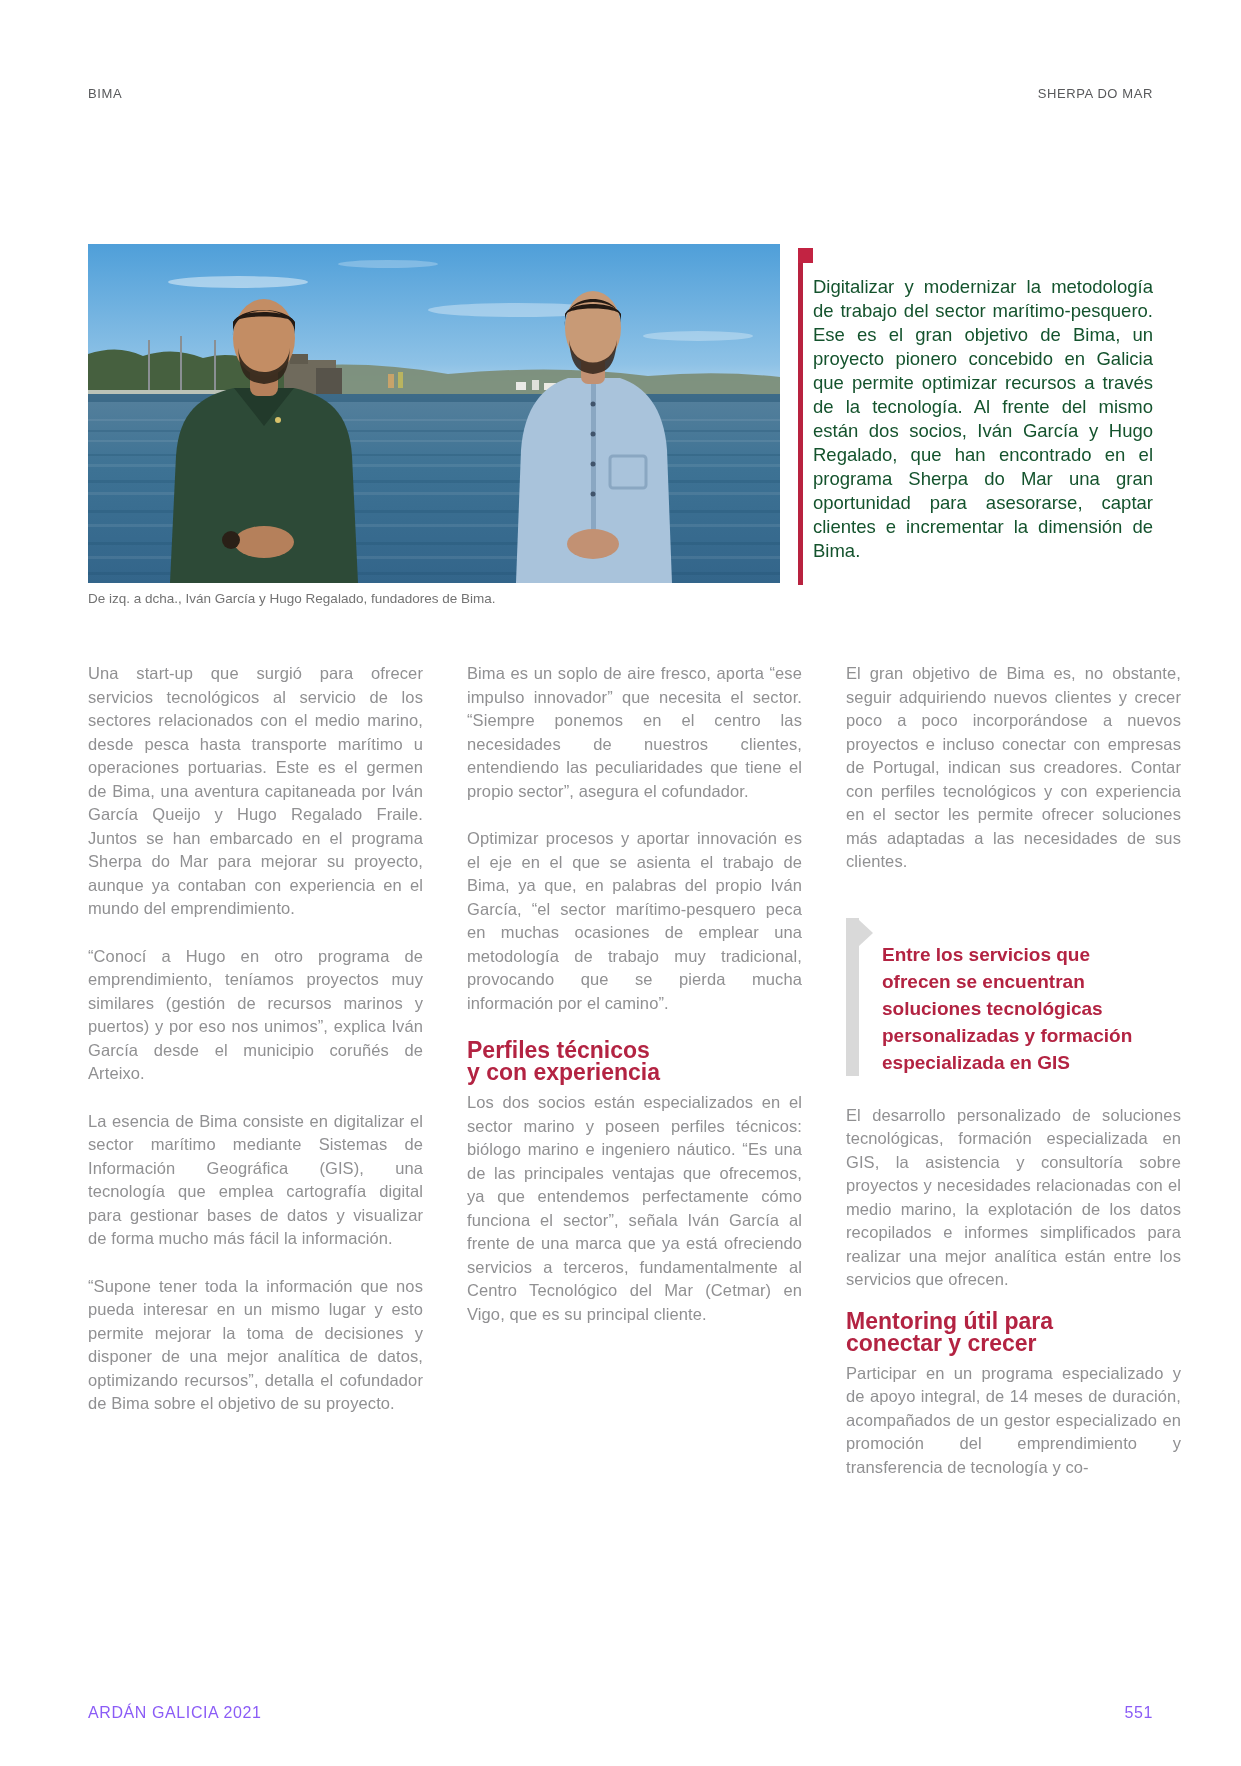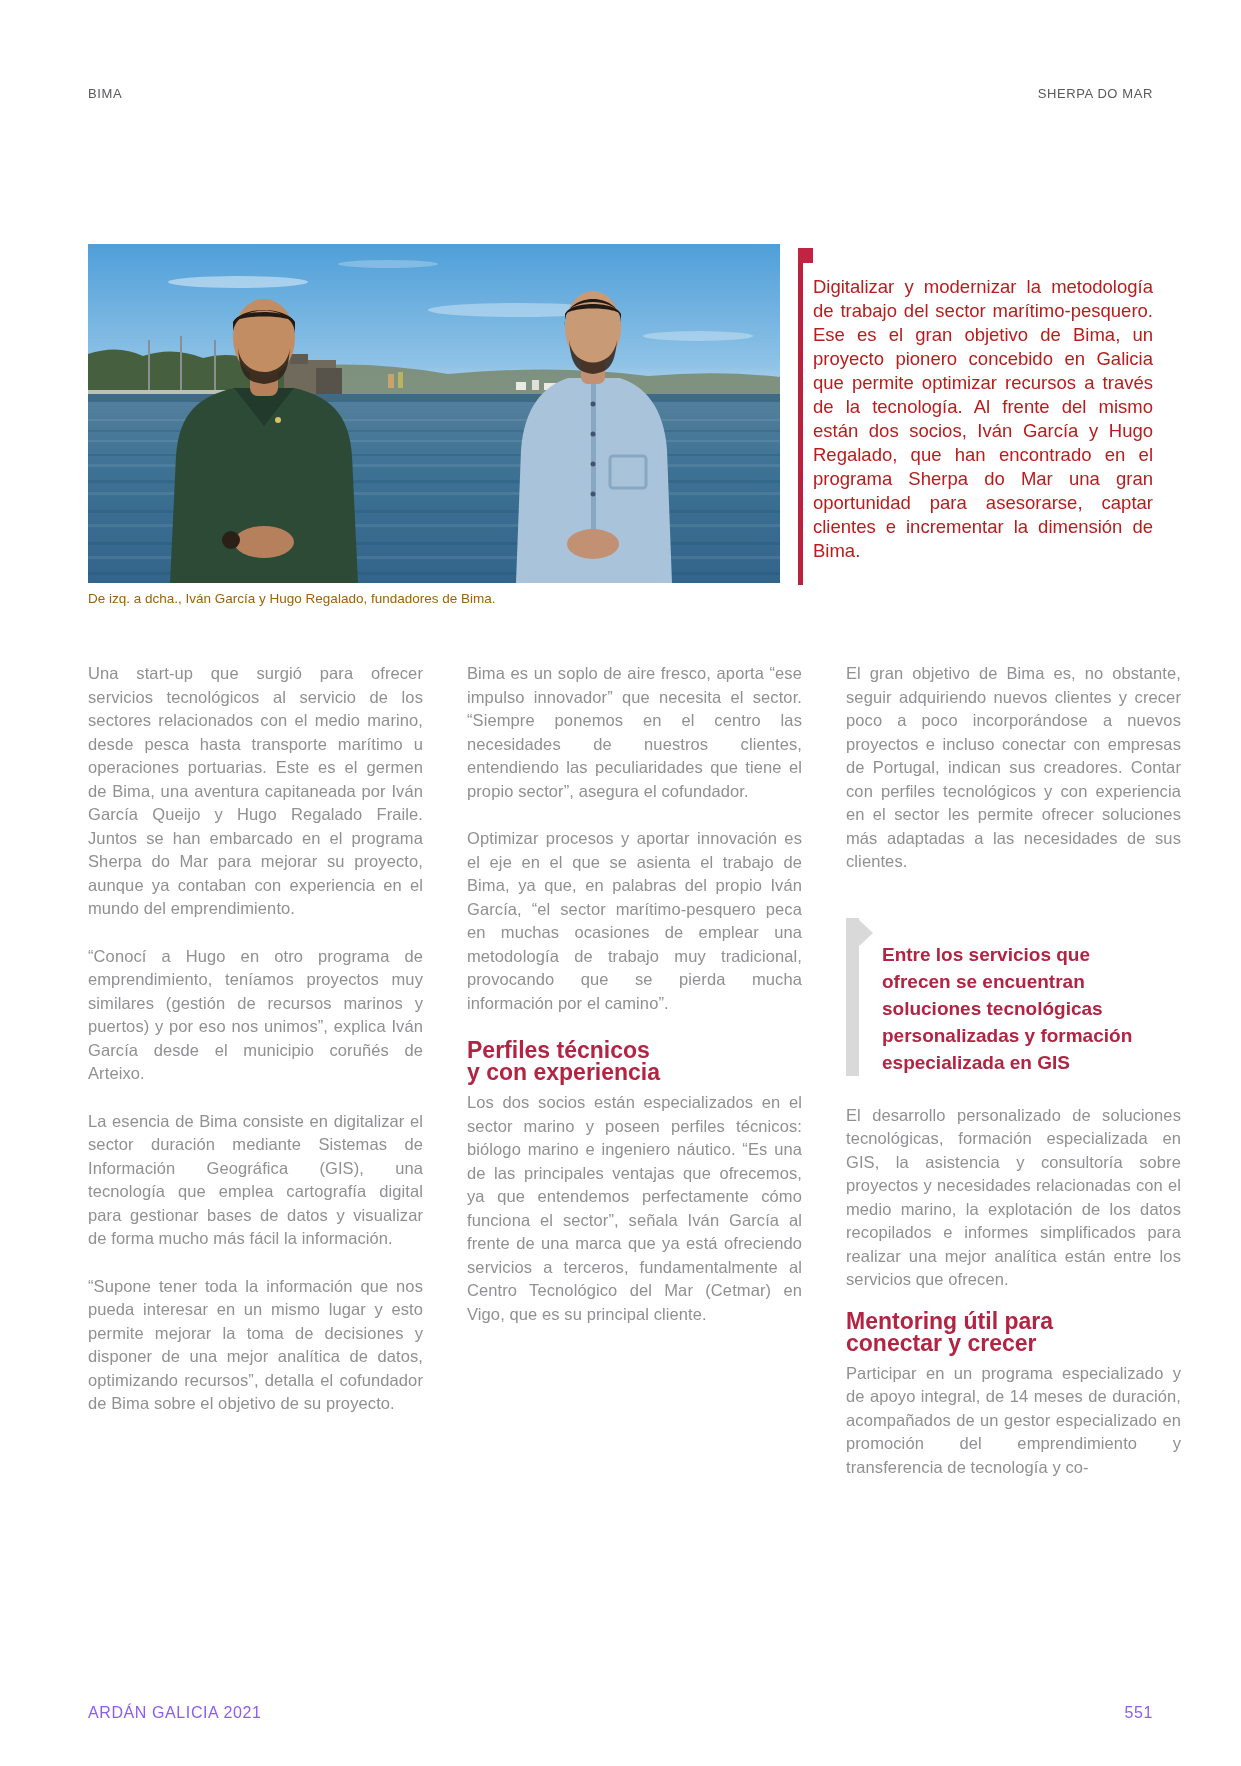--- a/index.html
+++ b/index.html
@@ -22,26 +22,26 @@
     font-weight:700; font-size:33px; line-height:40px; color:#231f20;
     letter-spacing:-.2px;
   }
   
   .figure-band { position:absolute; top:234px; left:88px; width:1065px; height:340px; }
   .photo { position:absolute; left:0; top:0; width:692px; height:339px; display:block; }
   .accent-square { position:absolute; left:710px; top:4px; width:15px; height:15px; }
   .accent-bar    { position:absolute; left:710px; top:19px; width:5px;  height:322px; }
   .intro-text {
     position:absolute; left:725px; top:31px; width:340px;
-    font-size:18.5px; line-height:24px; color:#b91c1c;
+    font-size:18.5px; line-height:24px; color:#14532d;
     text-align:justify; font-weight:300;
   }
   .caption {
     position:absolute; top:581px; left:88px; right:88px;
-    font-size:13.5px; color:#a16207;
+    font-size:13.5px; color:#737373;
   }
   
   .columns {
     position:absolute; top:652px; left:88px; width:1065px; height:1020px;
     display:grid; grid-template-columns:335px 335px 335px; column-gap:44px;
   }
   .col p {
     font-size:16.5px; line-height:23.5px; color:#909092;
     text-align:justify; margin:0 0 24px 0; font-weight:300; letter-spacing:.1px;
   }
@@ -171,21 +171,21 @@
     <p class="intro-text">Digitalizar y modernizar la metodología de trabajo del sector marítimo-pesquero. Ese es el gran objetivo de Bima, un proyecto pionero concebido en Galicia que permite optimizar recursos a través de la tecnología. Al frente del mismo están dos socios, Iván García y Hugo Regalado, que han encontrado en el programa Sherpa do Mar una gran oportunidad para asesorarse, captar clientes e incrementar la dimensión de Bima.</p>
   </div>
 
   <div class="caption">De izq. a dcha., Iván García y Hugo Regalado, fundadores de Bima.</div>
 
   <div class="columns">
 
     <div class="col">
       <p>Una start-up que surgió para ofrecer servicios tecnológicos al servicio de los sectores relacionados con el medio marino, desde pesca hasta transporte marítimo u operaciones portuarias. Este es el germen de Bima, una aventura capitaneada por Iván García Queijo y Hugo Regalado Fraile. Juntos se han embarcado en el programa Sherpa do Mar para mejorar su proyecto, aunque ya contaban con experiencia en el mundo del emprendimiento.</p>
       <p>“Conocí a Hugo en otro programa de emprendimiento, teníamos proyectos muy similares (gestión de recursos marinos y puertos) y por eso nos unimos”, explica Iván García desde el municipio coruñés de Arteixo.</p>
-      <p>La esencia de Bima consiste en digitalizar el sector duración mediante Sistemas de Información Geográfica (GIS), una tecnología que emplea cartografía digital para gestionar bases de datos y visualizar de forma mucho más fácil la información.</p>
+      <p>La esencia de Bima consiste en digitalizar el sector marítimo mediante Sistemas de Información Geográfica (GIS), una tecnología que emplea cartografía digital para gestionar bases de datos y visualizar de forma mucho más fácil la información.</p>
       <p>“Supone tener toda la información que nos pueda interesar en un mismo lugar y esto permite mejorar la toma de decisiones y disponer de una mejor analítica de datos, optimizando recursos”, detalla el cofundador de Bima sobre el objetivo de su proyecto.</p>
     </div>
 
     <div class="col">
       <p>Bima es un soplo de aire fresco, aporta “ese impulso innovador” que necesita el sector. “Siempre ponemos en el centro las necesidades de nuestros clientes, entendiendo las peculiaridades que tiene el propio sector”, asegura el cofundador.</p>
       <p>Optimizar procesos y aportar innovación es el eje en el que se asienta el trabajo de Bima, ya que, en palabras del propio Iván García, “el sector marítimo-pesquero peca en muchas ocasiones de emplear una metodología de trabajo muy tradicional, provocando que se pierda mucha información por el camino”.</p>
       <h3 class="sec-heading" style="color:#b32342;">Perfiles técnicos
 y con experiencia</h3>
       <p>Los dos socios están especializados en el sector marino y poseen perfiles técnicos: biólogo marino e ingeniero náutico. “Es una de las principales ventajas que ofrecemos, ya que entendemos perfectamente cómo funciona el sector”, señala Iván García al frente de una marca que ya está ofreciendo servicios a terceros, fundamentalmente al Centro Tecnológico del Mar (Cetmar) en Vigo, que es su principal cliente.</p>
     </div>

